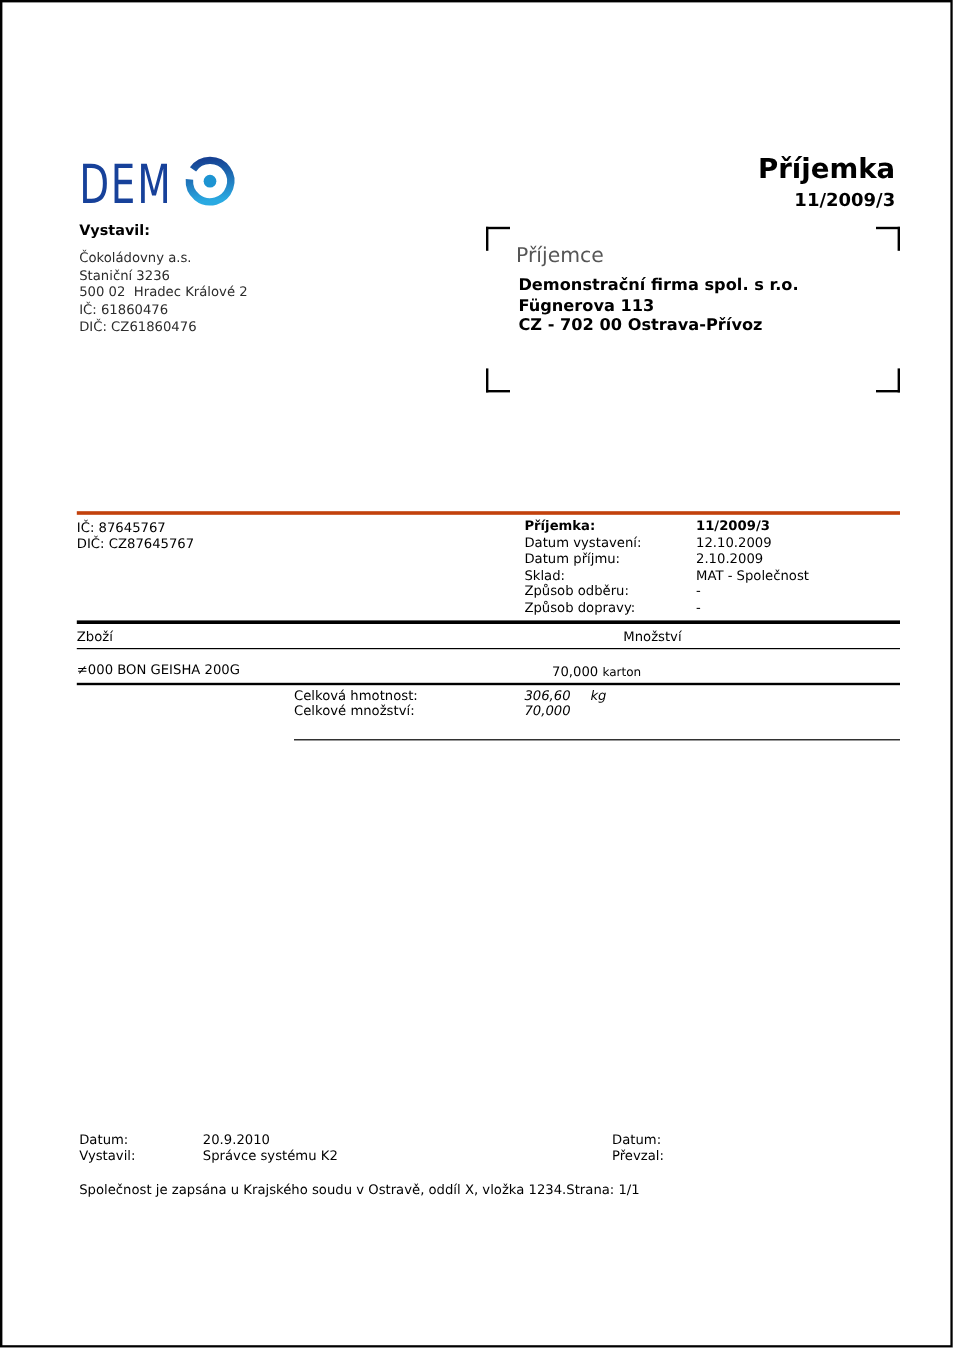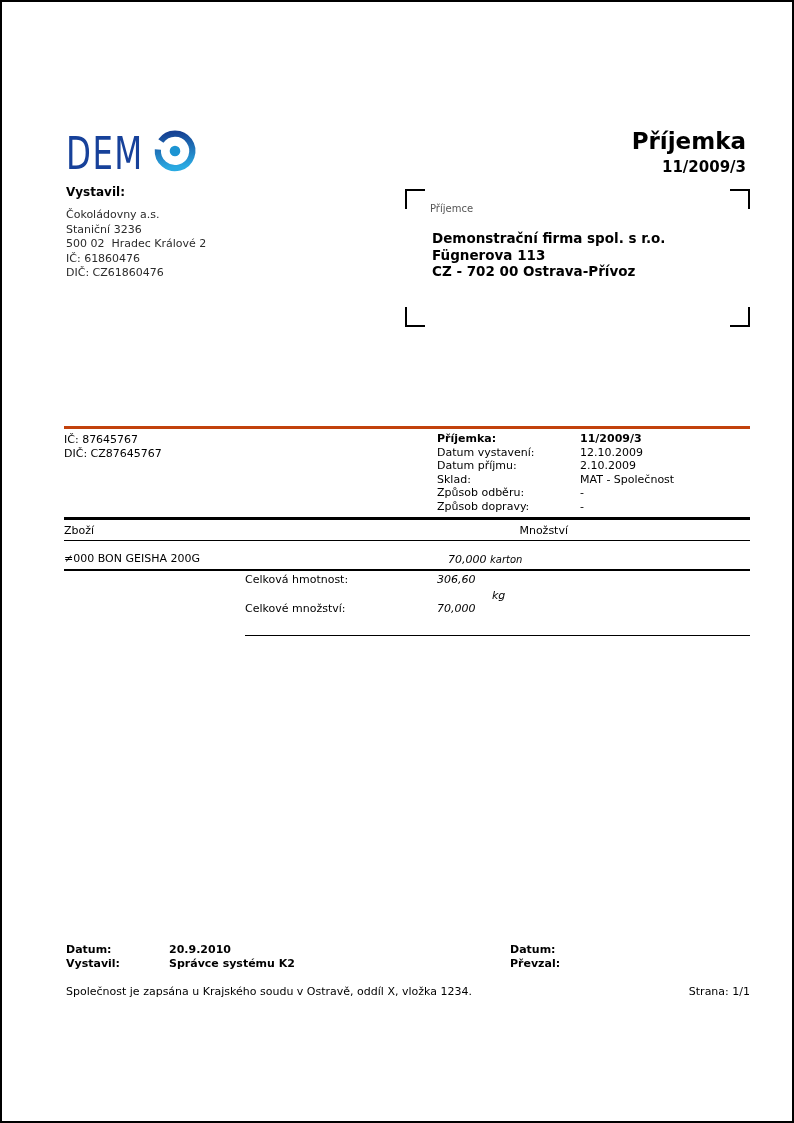--- a/index.html
+++ b/index.html
@@ -29,21 +29,21 @@
   .supplier-label { font-weight:bold; font-size:12px; margin-bottom:9px; }
   .supplier .line { line-height:14.6px; color:#2b2b2b; white-space:pre; }
 
   
   .addr-window { left:403px; top:187px; width:345px; height:138px; }
   .corner { position:absolute; width:20px; height:20px; }
   .corner.tl { left:0; top:0; border-left:2px solid #000; border-top:2px solid #000; }
   .corner.tr { right:0; top:0; border-right:2px solid #000; border-top:2px solid #000; }
   .corner.bl { left:0; bottom:0; border-left:2px solid #000; border-bottom:2px solid #000; }
   .corner.br { right:0; bottom:0; border-right:2px solid #000; border-bottom:2px solid #000; }
-  .recipient-label { position:absolute; left:25px; top:14px; font-size:10px; color:#555; }
+  .recipient-label { position:absolute; left:25px; top:14px; font-size:17px; color:#555; }
   .recipient-addr { position:absolute; left:27px; top:41px; font-size:13.5px; font-weight:bold; line-height:16.5px; }
 
   
   .main { left:62px; top:424px; width:686px; font-size:11px; }
   .details {
     display:flex; border-top:3px solid #c2410c; border-bottom:3px solid #000;
     padding:3px 0 3px;
   }
   .ids { width:373px; line-height:14px; padding-top:1px; }
   .detail-rows { flex:1; }
@@ -51,40 +51,40 @@
   .drow .dlabel { width:143px; }
   .drow.bold { font-weight:bold; }
 
   .items-header { display:flex; padding:4px 0 3px; border-bottom:1px solid #000; }
   .items-header .qty-h { margin-left:auto; margin-right:182px; }
   .items-header .goods-h { }
 
   .item-row { position:relative; padding:11px 0 3px; border-bottom:2px solid #000; }
   .item-name { font-size:11px; line-height:14px; }
   .item-desc { font-size:10.5px; line-height:13px; }
-  .item-qty { position:absolute; left:384px; top:12px;font-style:italic; }
+  .item-qty { position:absolute; left:396px; top:12px; }
   .item-qty .unit { font-size:10px; }
 
   .totals { margin-left:181px; margin-top:2px; }
   .trow { display:flex; line-height:13.4px; }
   .trow .tlabel { width:192px; }
   .trow .tvalue { font-style:italic; width:55px; }
-  .trow .tunit { font-style:italic;margin-top:16px; }
+  .trow .tunit { font-style:italic; }
   .trow.last { border-bottom:1px solid #000; padding-bottom:17px; }
 
   
   .sig { font-size:11px; line-height:13.8px; }
   .sig-left { left:64px; top:941px; }
   .sig-right { left:508px; top:941px; }
-  .srow { display:flex;font-weight:bold; }
+  .srow { display:flex; }
   .sig-left .slabel { width:103px; }
   .sig-right .slabel { width:90px; }
 
   
-  .footer { left:64px; top:983px; width:684px; display:flex; justify-content:space-between; font-size:11px; }
+  .footer { left:64px; top:983px; width:684px; display:flex; justify-content:flex-start; font-size:11px; }
 </style>
 </head>
 <body>
 
 <div class="page">
 
   <div class="abs logo">
     <span class="logo-text">DEM</span>
     <span class="logo-o">
       <svg width="46" height="46" viewBox="0 0 40 40">

